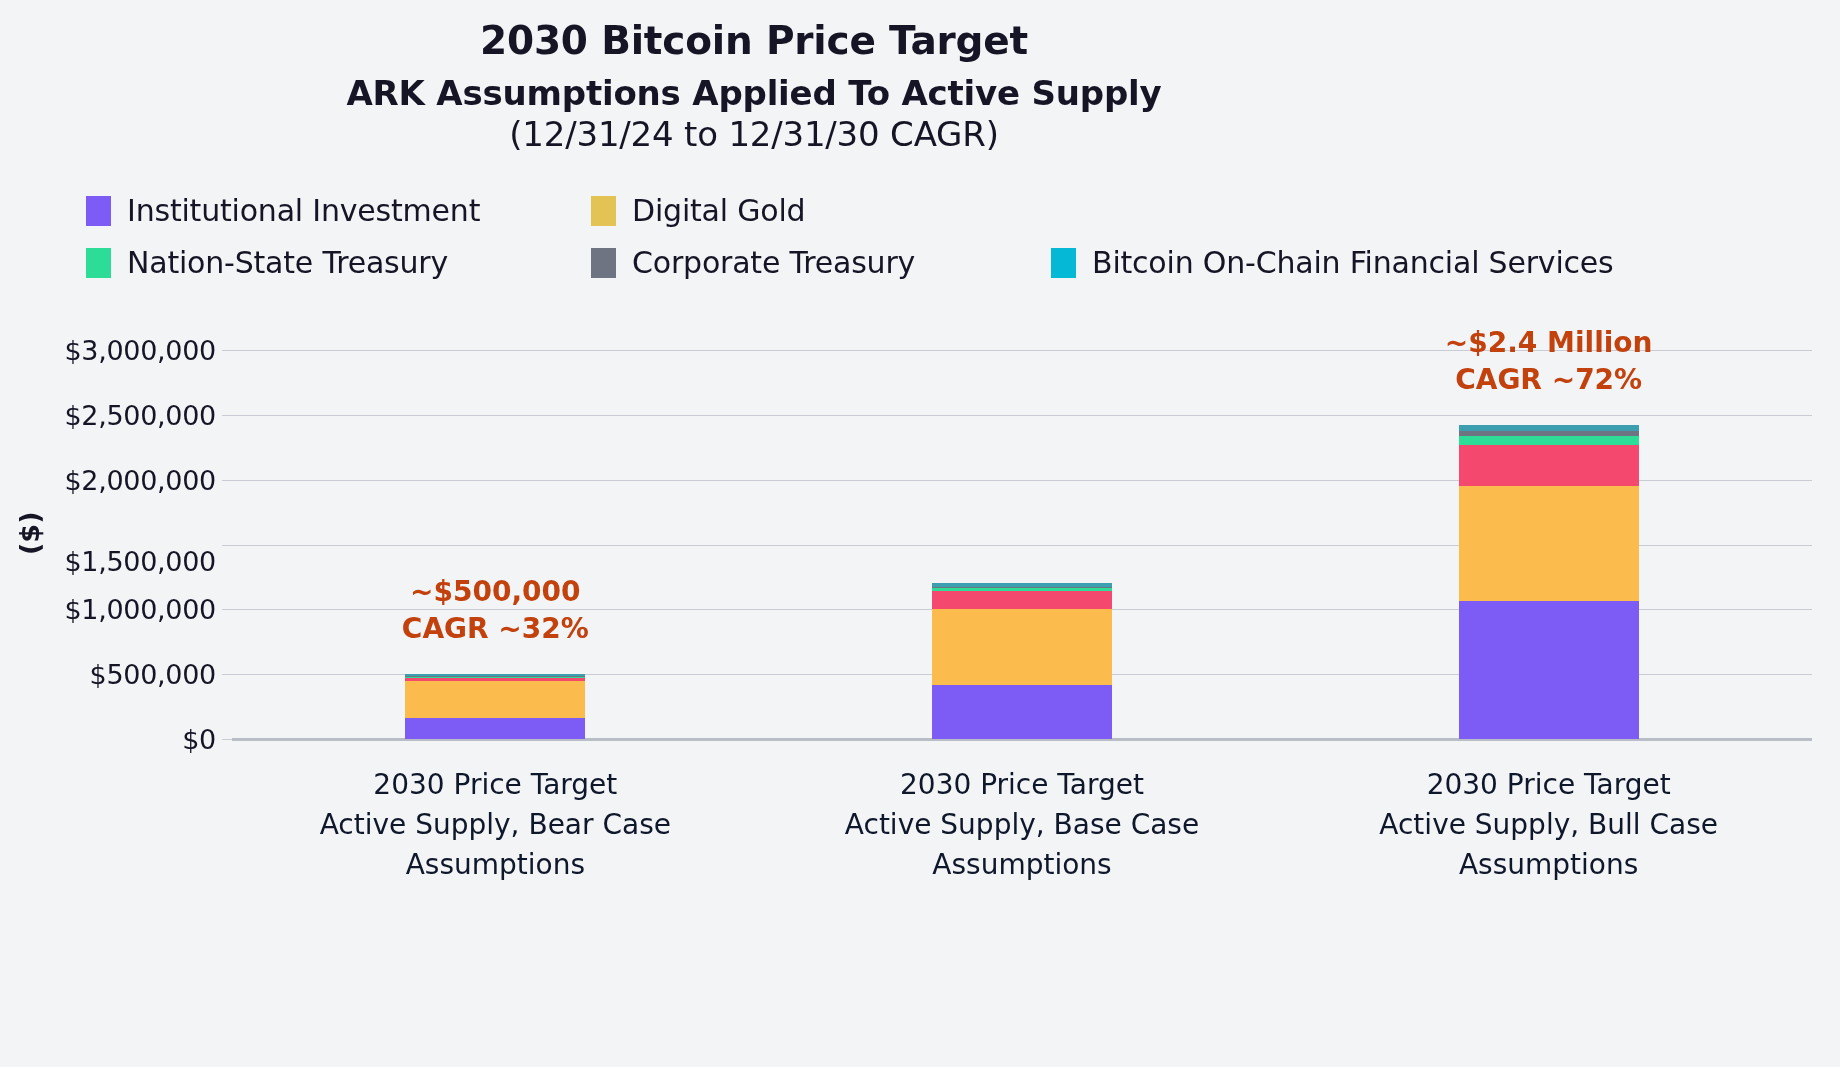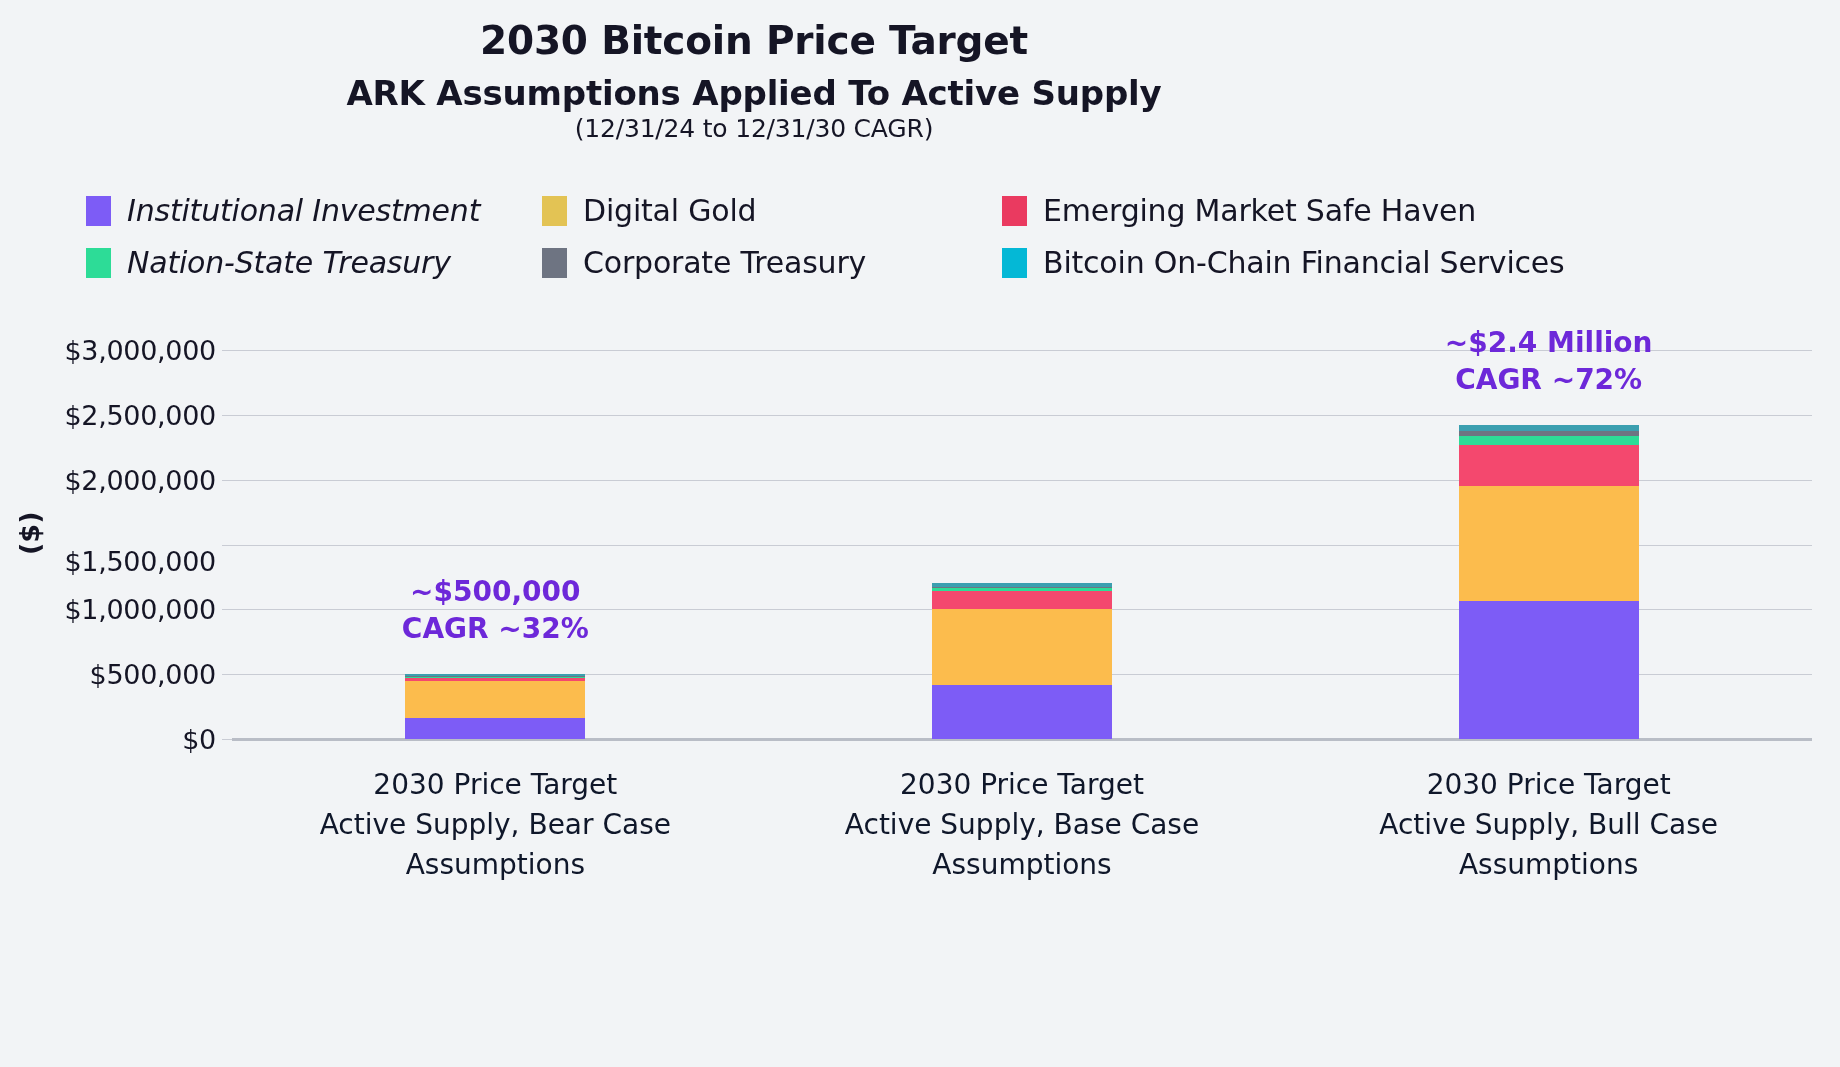--- a/index.html
+++ b/index.html
@@ -32,21 +32,21 @@
     line-height: 1.18;
   }
   .chart-subtitle {
     font-size: 34px;
     font-weight: 700;
     line-height: 1.2;
     margin-top: 9px;
     letter-spacing: -0.2px;
   }
   .chart-subtitle2 {
-    font-size: 25px;
+    font-size: 34px;
     font-weight: 400;
     line-height: 1.2;
     letter-spacing: -0.2px;
   }
 
   
   .legend {
     position: absolute;
     left: 86px;
     top: 193px;
@@ -54,21 +54,21 @@
   }
   .legend-row {
     display: flex;
     width: 100%;
     margin-bottom: 17px;
   }
   .legend-item {
     display: flex;
     align-items: center;
   }
-  .legend-col-1 { width: 456px; font-style: italic; }
+  .legend-col-1 { width: 505px; }
   .legend-col-2 { width: 460px; }
   .legend-col-3 { width: 640px; }
   .legend-swatch {
     width: 25px;
     height: 30px;
     flex: 0 0 auto;
     margin-right: 16px;
   }
   .legend-label {
     font-size: 30px;
@@ -130,21 +130,21 @@
     display: flex;
     flex-direction: column-reverse;
   }
   .seg { width: 100%; }
 
   .bar-annotation {
     position: absolute;
     text-align: center;
     font-size: 28px;
     font-weight: bold;
-    color: #6d28d9;
+    color: #c2410c;
     line-height: 1.32;
     white-space: nowrap;
   }
 
   .xlabel {
     position: absolute;
     text-align: center;
     font-size: 28px;
     color: #0f172a;
     line-height: 1.42;
@@ -163,24 +163,20 @@
 
   <div class="legend">
     <div class="legend-row">
       <div class="legend-item legend-col-1">
         <span class="legend-swatch" style="background:#7d5cf6"></span>
         <span class="legend-label">Institutional Investment</span>
       </div>
       <div class="legend-item legend-col-2">
         <span class="legend-swatch" style="background:#e3c354"></span>
         <span class="legend-label">Digital Gold</span>
-      </div>
-      <div class="legend-item legend-col-3">
-        <span class="legend-swatch" style="background:#ea3a60"></span>
-        <span class="legend-label">Emerging Market Safe Haven</span>
       </div>
     </div>
     <div class="legend-row">
       <div class="legend-item legend-col-1">
         <span class="legend-swatch" style="background:#2ddc97"></span>
         <span class="legend-label">Nation-State Treasury</span>
       </div>
       <div class="legend-item legend-col-2">
         <span class="legend-swatch" style="background:#6e7482"></span>
         <span class="legend-label">Corporate Treasury</span>

